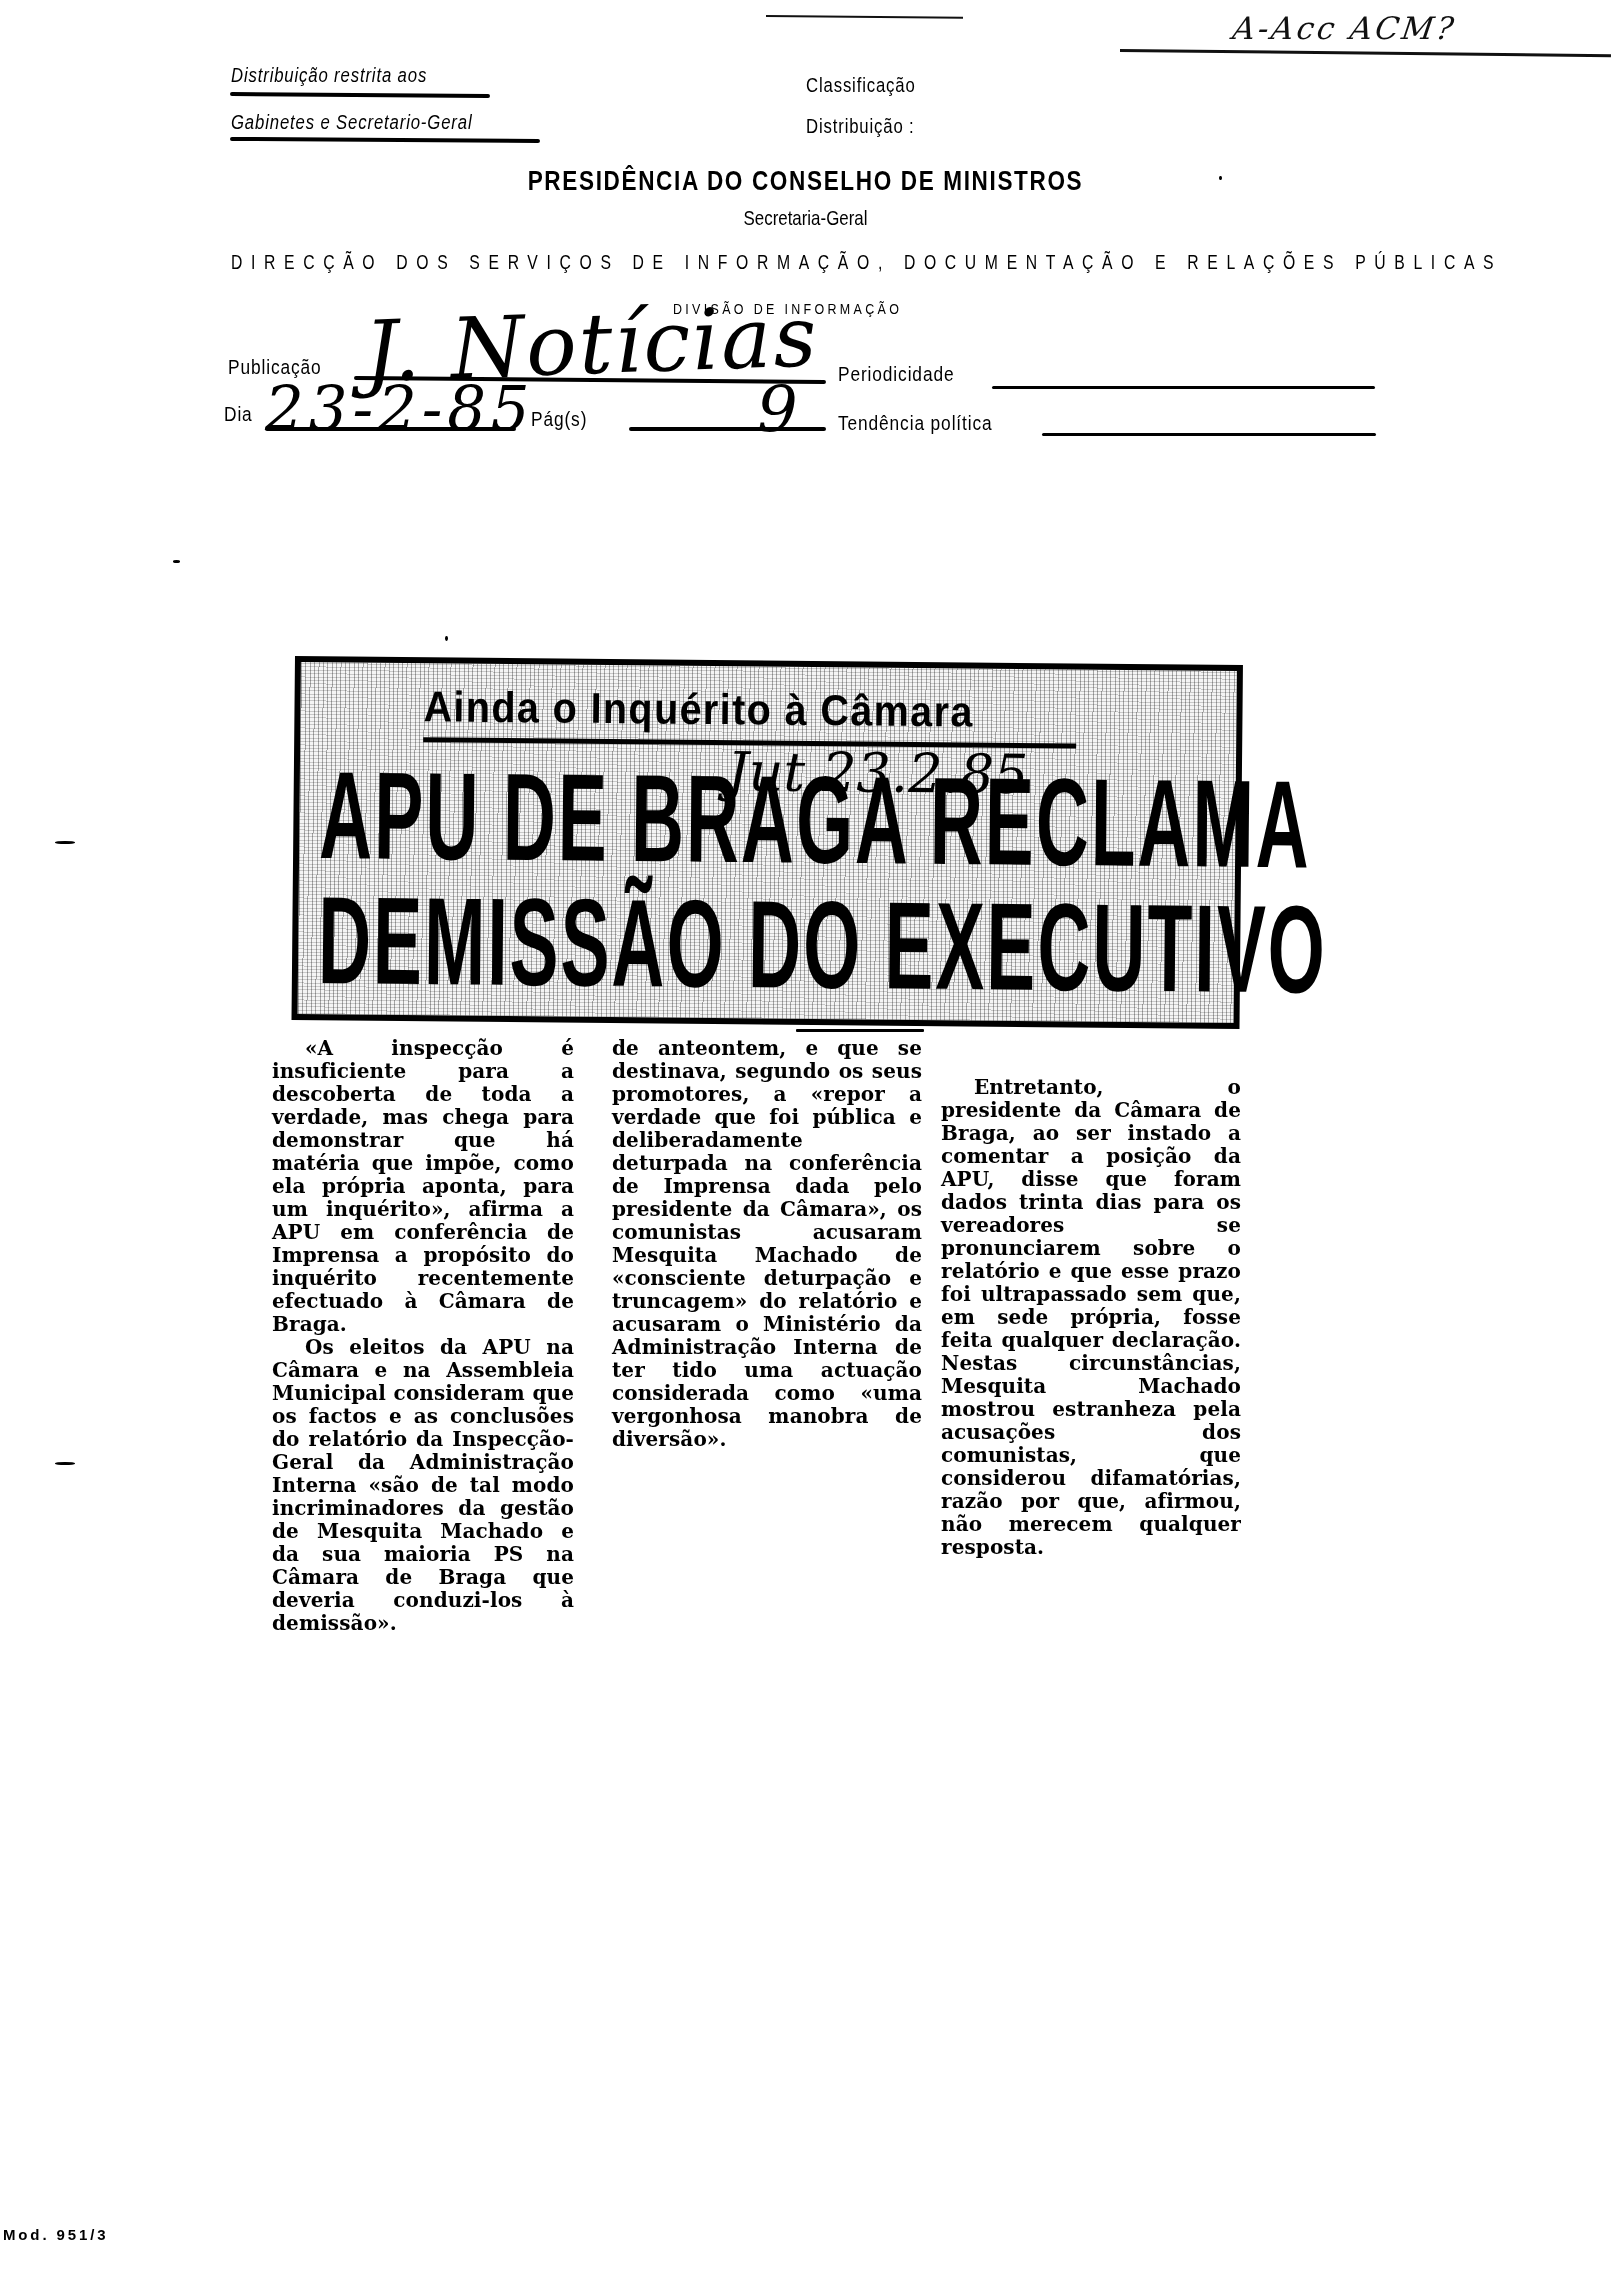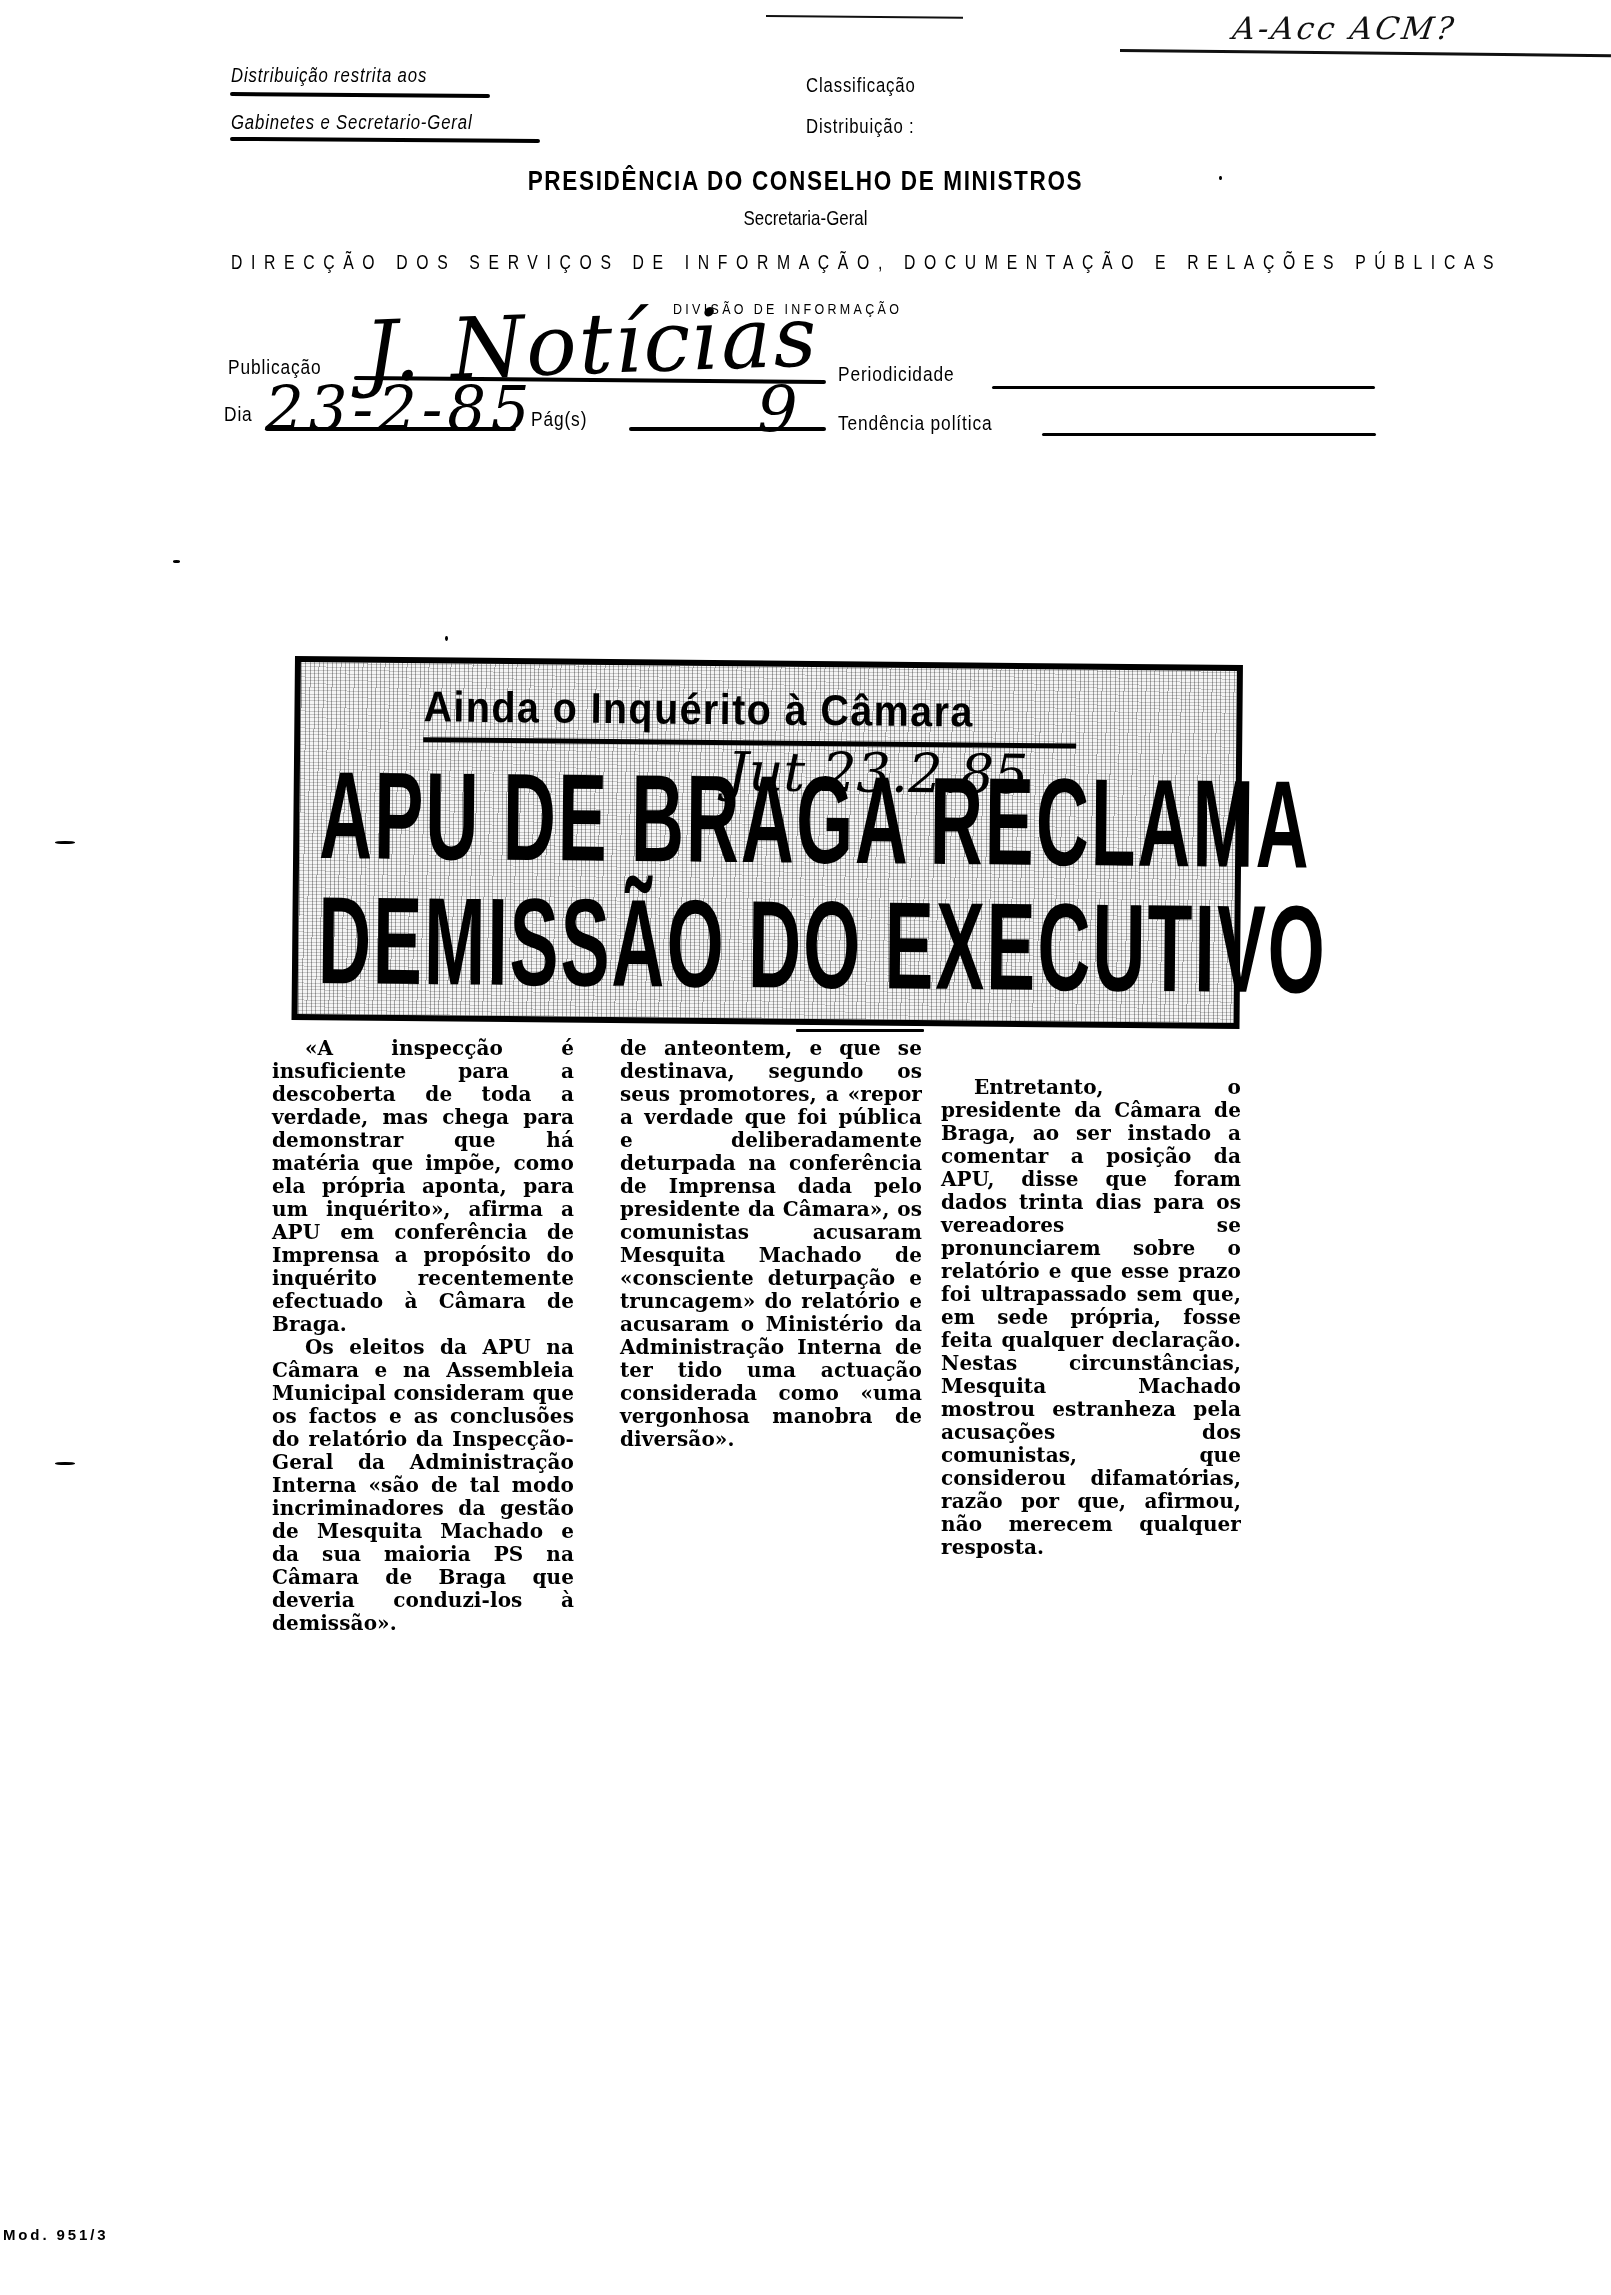--- a/index.html
+++ b/index.html
@@ -33,21 +33,21 @@
     transform-origin: left top;
   }
   .kicker { position:absolute; left: 123px; top: 18.7px; font-family: "Liberation Sans", sans-serif; font-weight: 700; font-size: 43px; letter-spacing: 1.5px; transform: scaleX(0.92); transform-origin: left center; white-space: nowrap; }
   .kicker-rule { position:absolute; left: 123px; top: 74px; width: 653px; height: 4.9px; background:#000; }
   .headline-line { position:absolute; left: 19.7px; font-family: "Liberation Sans", sans-serif; font-weight: 700; font-size: 108px; line-height: 1; white-space: nowrap; transform: scaleX(0.68) scaleY(1.15); transform-origin: left top; letter-spacing: 2.9px; }
   .headline-hand { position:absolute; left: 427px; top: 74px; font-size: 54px; }
 
   
   .col { position: absolute; font-family: "DejaVu Serif", serif; font-weight: 700; font-size: 20px; line-height: 23px; text-align: justify; letter-spacing: 0.1px; }
   .col p { margin: 0; text-indent: 33px; }
-  .col p.cont { text-indent: 0; margin-left: 8px; }
+  .col p.cont { text-indent: 0; }
 
   .footer { font-family: "Liberation Sans", sans-serif; font-weight: 700; font-size: 15px; letter-spacing: 2.9px; white-space: nowrap; }
   .speck { position:absolute; background:#000; border-radius:50%; }
 </style>
 </head>
 <body>
 
 <div class="top-scan-line" style="left:766px; top:14.7px; width:197px; transform:rotate(0.5deg); height:2px;"></div>
 <div class="top-scan-line" style="left:1120px; top:49px; width:491px; transform:rotate(0.6deg);"></div>
 <div class="abs annot" style="left:1233px; top:9.8px;">A-Acc ACM?</div>

